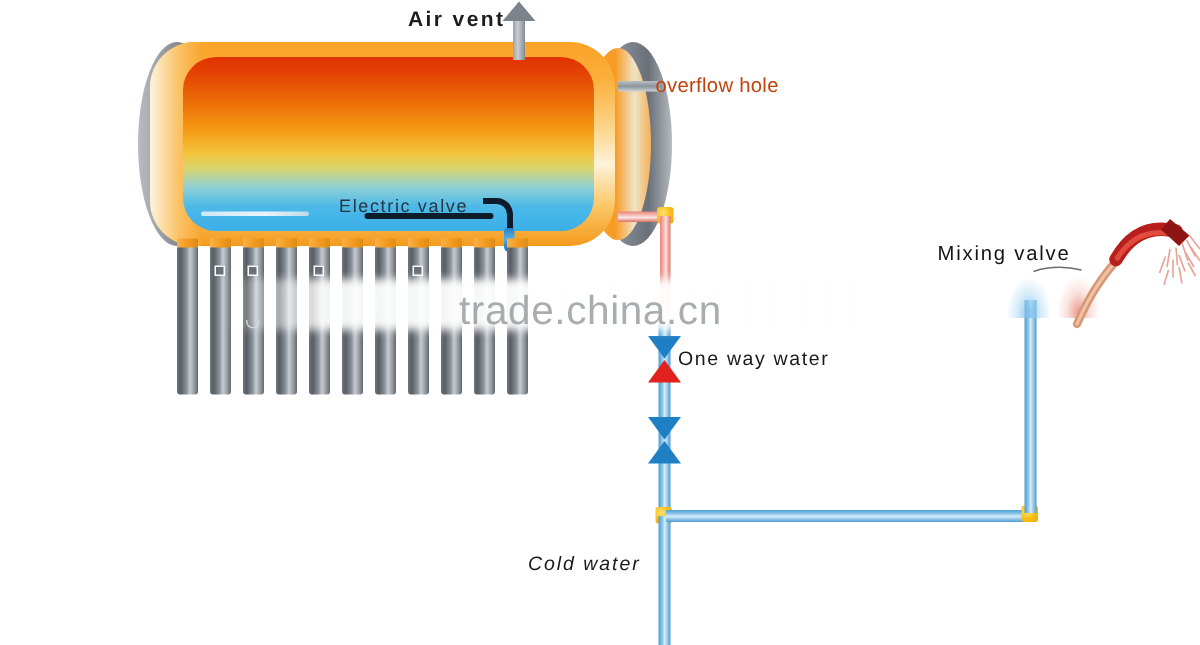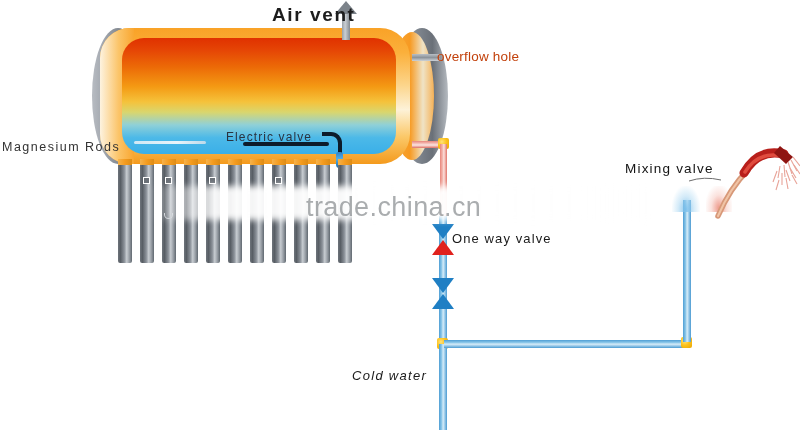--- a/index.html
+++ b/index.html
@@ -20,21 +20,21 @@
   .lbl {
     position: absolute;
     color: #2b2b2b;
     white-space: nowrap;
     font-family: "Liberation Sans", sans-serif;
   }
 
   
   #label-air-vent {
     left: 272px; top: 4px;
-    font-size: 19px;
+    font-size: 14px;
     letter-spacing: 1.6px;
     font-weight: 600;
     color: #1d1d1d;
   }
   #label-overflow-hole {
     left: 437px; top: 49px;
     font-size: 13.5px;
     letter-spacing: 0.2px;
     color: #c2410c;
   }
@@ -325,21 +325,20 @@
   <div id="tank-inner"></div>
   <div id="magnesium-rod"></div>
 
   <div id="air-vent-stem"></div>
   <div id="air-vent-head"></div>
   <div class="lbl" id="label-air-vent">Air vent</div>
 
   <div id="overflow-pipe"></div>
   <div class="lbl" id="label-overflow-hole">overflow hole</div>
 
-  <div class="lbl" id="label-magnesium-rods">Magnesium Rods</div>
 
   <div id="electric-heater-rod"></div>
   <div id="electric-heater-bend"></div>
   <div id="electric-heater-plug"></div>
   <div class="lbl" id="label-electric-heater">Electric  valve</div>
 
   <div id="tube-array">
     <div class="tube" style="left:0px;">
         <span class="tube-cap"></span>
       </div>
@@ -388,21 +387,21 @@
   <div class="elbow" style="left:437px; top:338px;"></div>
   <div class="pipe-v-cold" style="left:439px; top:344px; height:86px;"></div>
   <div class="pipe-h-cold" style="left:444px; top:340px; width:244px;"></div>
   <div class="elbow" style="left:681px; top:337px;"></div>
   <div class="pipe-v-cold" style="left:683px; top:200px; height:142px;"></div>
 
   <div class="tri-down-blue" style="left:432px; top:224px;"></div>
   <div class="tri-up-red" style="left:432px; top:240px;"></div>
   <div class="tri-down-blue" style="left:432px; top:278px;"></div>
   <div class="tri-up-blue" style="left:432px; top:294px;"></div>
-  <div class="lbl" id="label-one-way-valve">One way  valve</div>
+  <div class="lbl" id="label-one-way-valve">One way  water</div>
 
   <div id="cold-riser-flare"></div>
   <div id="hot-riser-flare"></div>
 
   <svg id="mixing-valve-tick" viewBox="0 0 34 7">
     <path d="M1 5 Q 16 0 33 4" stroke="#6d6d6d" stroke-width="1" fill="none"></path>
   </svg>
 
   <svg id="shower-assembly" viewBox="0 0 100 80">
 

